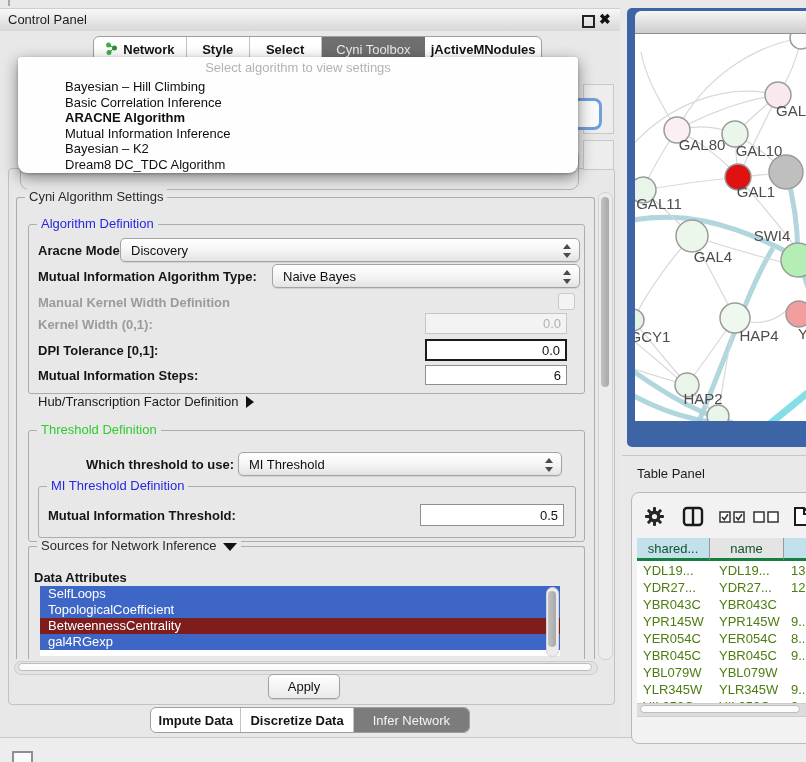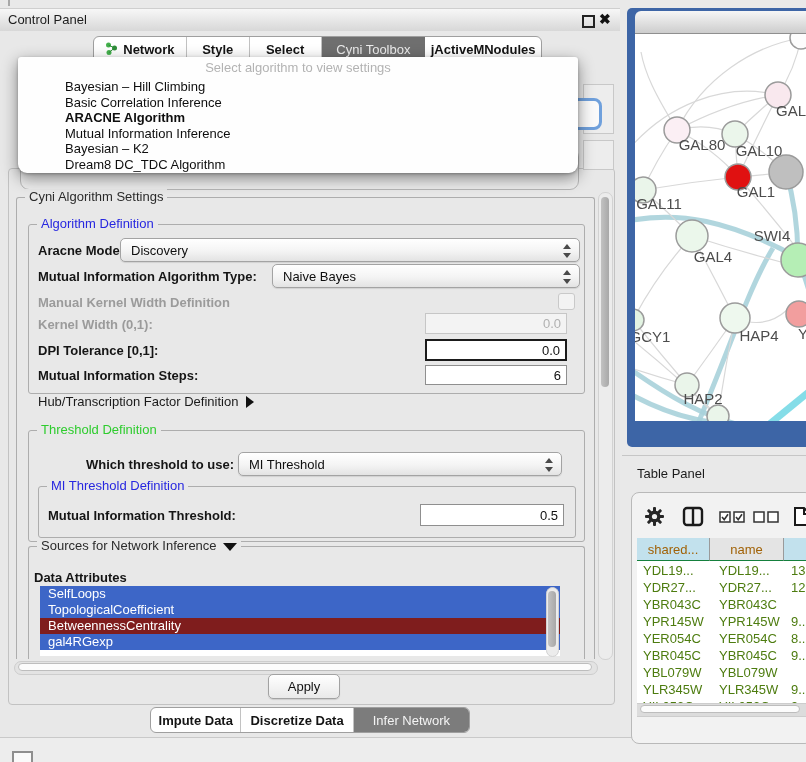--- a/index.html
+++ b/index.html
@@ -80,22 +80,22 @@
   .edges path{fill:none;stroke:#d8d8d8;stroke-width:1.2;}
   .edges path.t{stroke:#a8d2da;stroke-width:5;opacity:.9;}
   .edges path.tb{stroke:#85dde8;stroke-width:7;}
   .nlabel{font-family:"Liberation Sans",sans-serif;font-size:15px;fill:#4c4c4c;text-anchor:middle;}
   
   #dock-line{position:absolute;left:622px;top:455px;width:184px;height:1px;background:#c6c6c6;}
   #tp-title{position:absolute;left:637px;top:466px;font-size:13px;color:#1c1c1c;}
   #tp-box{position:absolute;left:631px;top:492px;width:180px;height:250px;border:1px solid #b9b9b9;border-radius:8px;background:#f2f2f2;}
   .tbi{position:absolute;top:506px;z-index:9;}
   #tp-table{position:absolute;left:637px;top:538px;width:169px;height:176px;overflow:hidden;background:#fff;}
-  .th{position:absolute;top:0;height:23px;border-bottom:1px solid #15803d;border-right:1px solid #9a9a9a;
-      font-size:13px;color:#a16207;display:flex;align-items:center;justify-content:center;box-sizing:border-box;}
+  .th{position:absolute;top:0;height:23px;border-bottom:3px solid #15803d;border-right:1px solid #9a9a9a;
+      font-size:13px;color:#14532d;display:flex;align-items:center;justify-content:center;box-sizing:border-box;}
   #tbody{position:absolute;left:0;top:24px;width:220px;height:141px;overflow:hidden;}
   .trow{position:absolute;left:0;height:17px;display:flex;}
   .tcell{font-size:13px;color:#4d7c0f;line-height:17px;white-space:nowrap;overflow:hidden;box-sizing:border-box;}
   .c0{width:73px;padding-left:6px;}
   .c1{width:74px;padding-left:9px;}
   .c2{width:60px;padding-left:7px;}
 </style>
 </head>
 <body>
 

